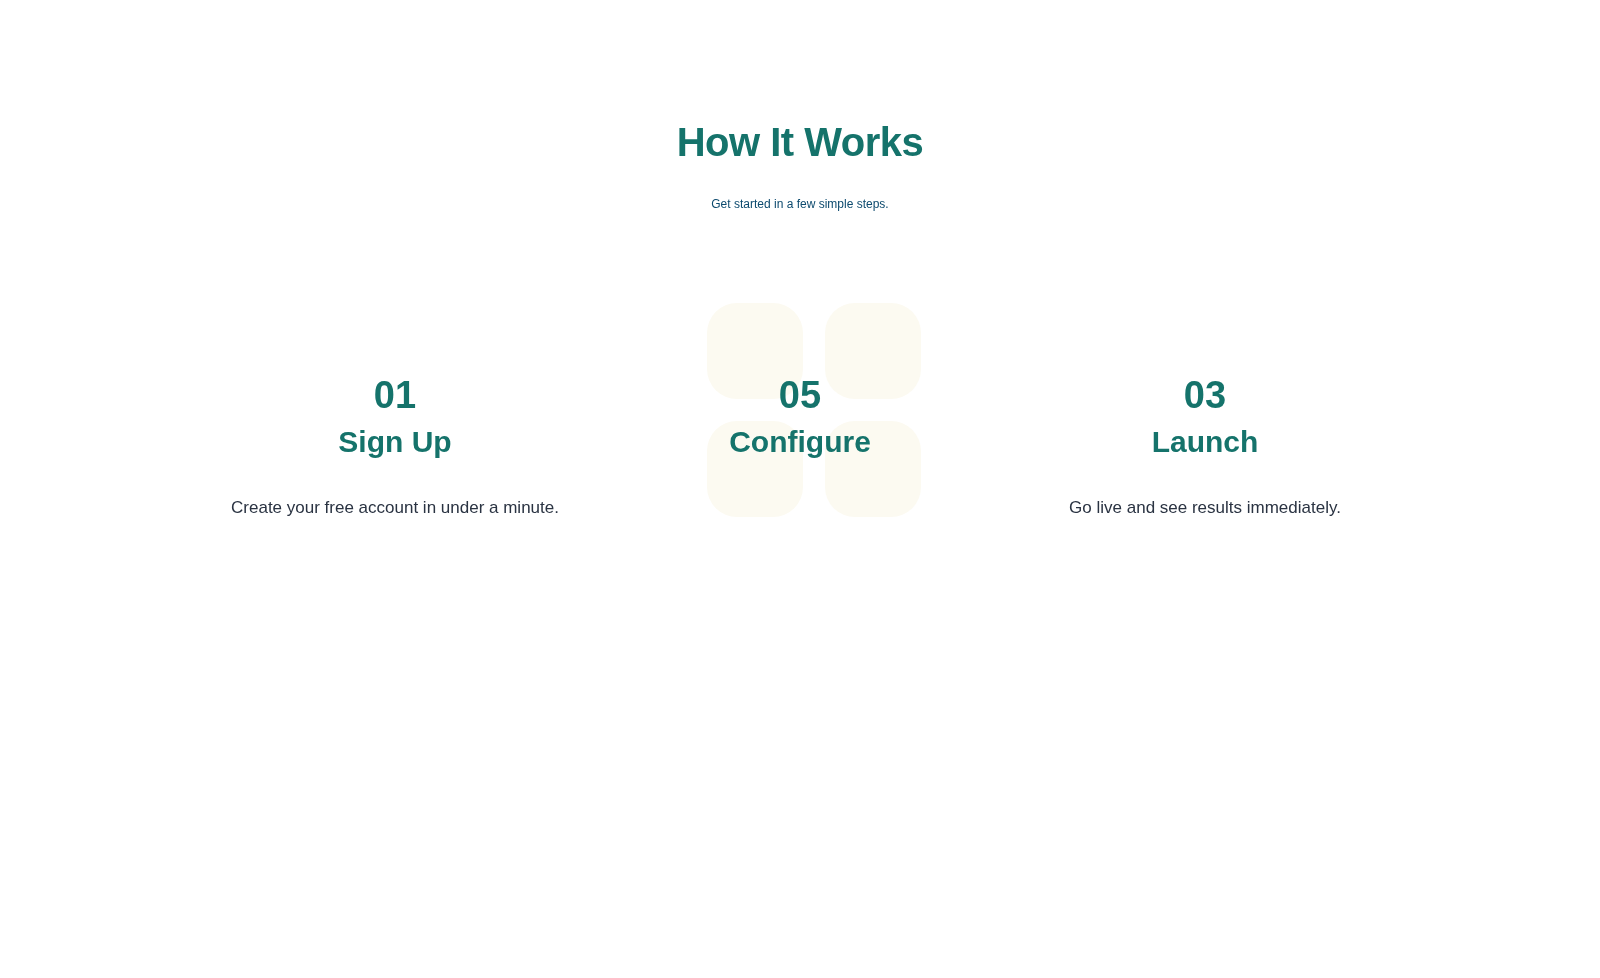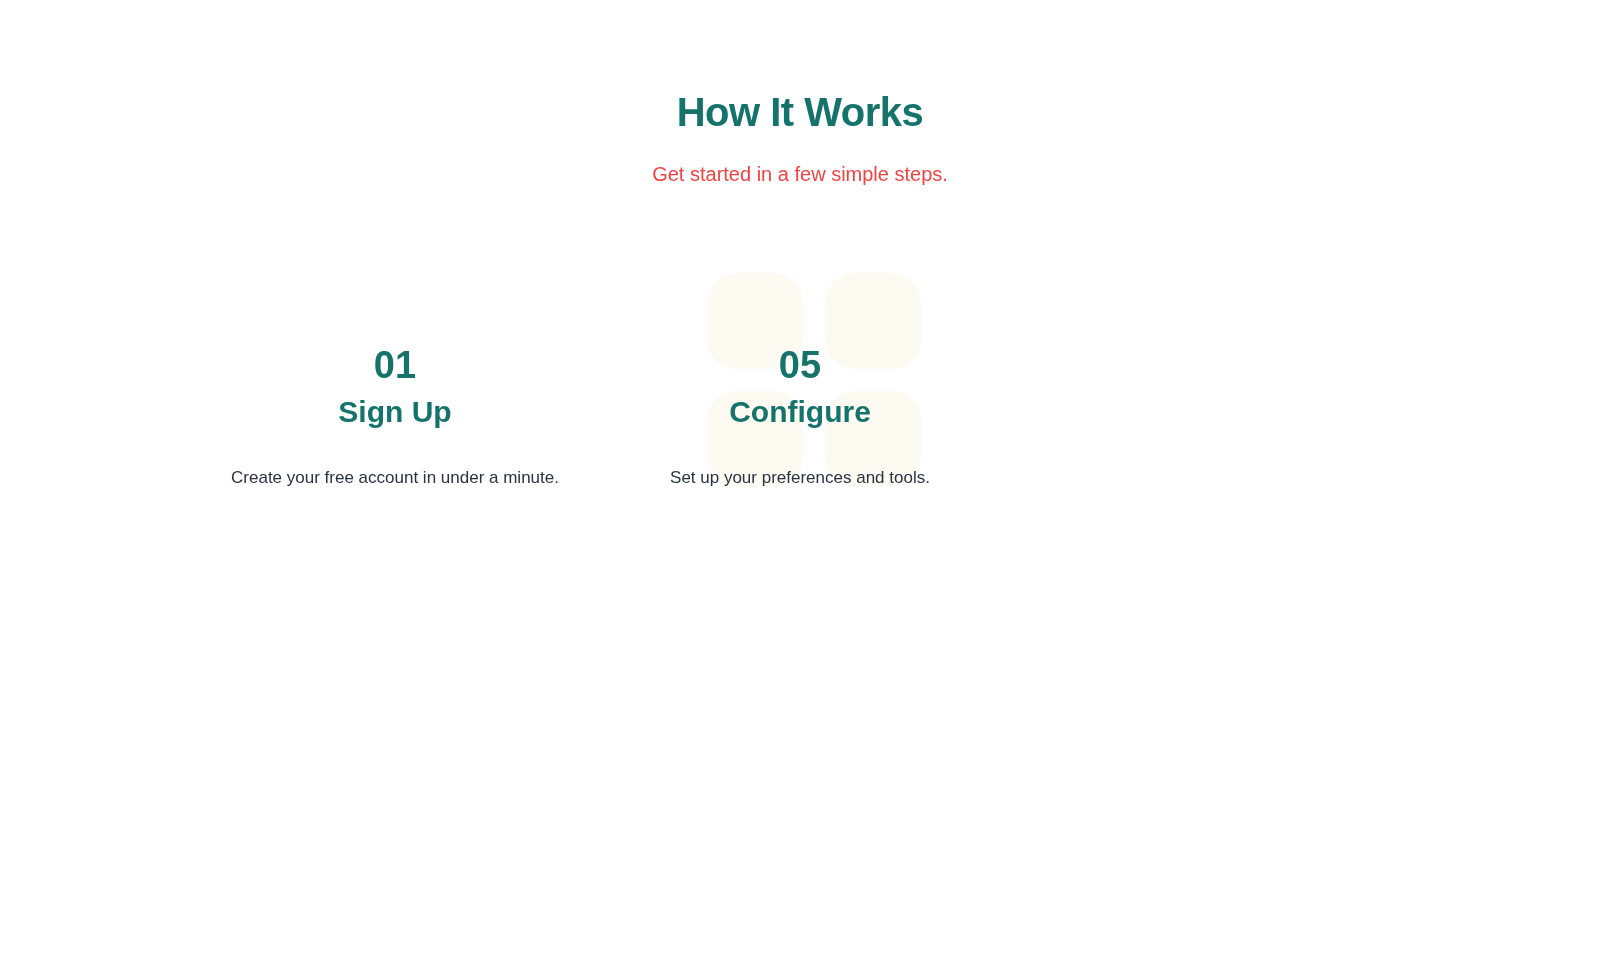--- a/index.html
+++ b/index.html
@@ -6,36 +6,36 @@
   html, body {
     width: 1600px;
     height: 978px;
     background: #ffffff;
     font-family: "Liberation Sans", sans-serif;
     overflow: hidden;
   }
   .section {
     width: 1600px;
     height: 914px;
-    padding-top: 88px;
+    padding-top: 118px;
   }
   .section-title {
     text-align: center;
     font-size: 40px;
     line-height: 48px;
     font-weight: 700;
     letter-spacing: -0.5px;
     color: #15736B;
   }
   .section-subtitle {
     text-align: center;
-    font-size: 20px;
+    font-size: 12px;
     line-height: 24px;
     margin-top: 26px;
-    color: #ef4444;
+    color: #0c4a6e;
   }
   .steps {
     width: 1215px;
     margin: 70px auto 0;
     display: grid;
     grid-template-columns: repeat(3, 1fr);
   }
   .step {
     position: relative;
     text-align: center;
@@ -105,19 +105,25 @@
     <div class="step">
       <div class="deco-grid">
         <div class="deco-tile"></div>
         <div class="deco-tile"></div>
         <div class="deco-tile"></div>
         <div class="deco-tile"></div>
       </div>
       <div class="step-content">
         <div class="step-number">05</div>
         <div class="step-title">Configure</div>
-        <div class="step-desc">Set up your preferences and tools.</div>
       </div>
     </div>
 
+    <div class="step">
+      <div class="step-content">
+        <div class="step-number">03</div>
+        <div class="step-title">Launch</div>
+        <div class="step-desc">Go live and see results immediately.</div>
+      </div>
+    </div>
 
   </div>
 </div>
 
 </body></html>

